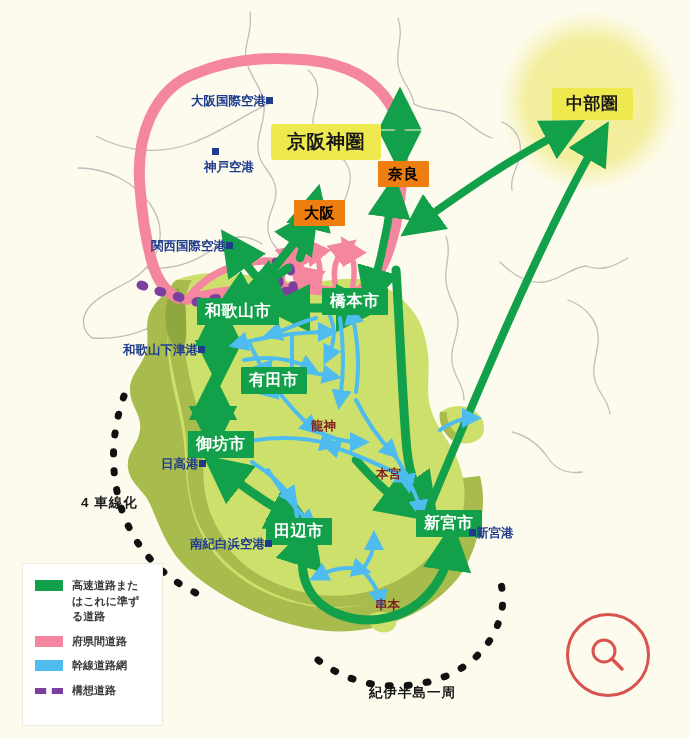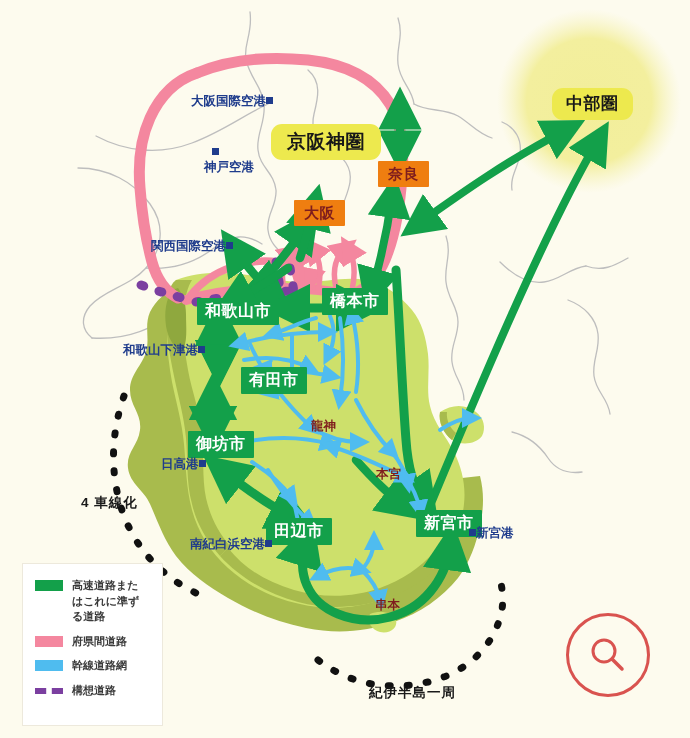--- a/index.html
+++ b/index.html
@@ -31,31 +31,31 @@
   }
   .chip-city {
     background: #13A04A;
     color: #ffffff;
     font-size: 16px;
     padding: 5px 8px 6px 8px;
     border-radius: 1px;
   }
   .chip-metro {
     background: #EF7E10;
-    color: #7f1d1d;
+    color: #000000;
     font-size: 15px;
     padding: 5px 10px 6px 10px;
     border-radius: 1px;
   }
   .chip-region {
     background: #EDE94E;
     color: #181818;
     font-size: 19px;
     padding: 8px 16px 9px 16px;
-    border-radius: 11px;
+    border-radius: 3px;
   }
   .chip-region.small {
     font-size: 17px;
     padding: 7px 14px 8px 14px;
   }
   .lbl-port {
     position: absolute;
     color: #1F3C8C;
     font-size: 12.5px;
     font-weight: bold;

